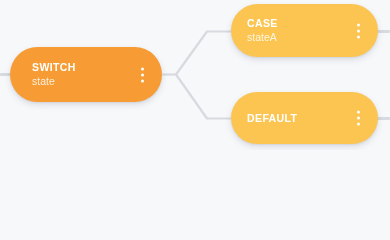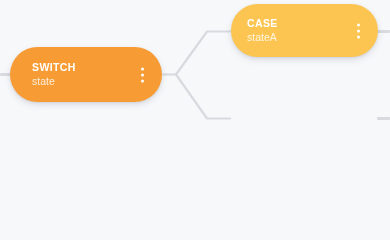--- a/index.html
+++ b/index.html
@@ -148,14 +148,24 @@
       <div class="node-title">SWITCH</div>
       <div class="node-subtitle">state</div>
     </div>
     <div class="menu-dots">
       <i></i>
       <i></i>
       <i></i>
     </div>
   </div>
 
+  <div class="node" id="node-default">
+    <div class="node-body">
+      <div class="node-title">DEFAULT</div>
+    </div>
+    <div class="menu-dots">
+      <i></i>
+      <i></i>
+      <i></i>
+    </div>
+  </div>
 
 </div>
 
 </body></html>

